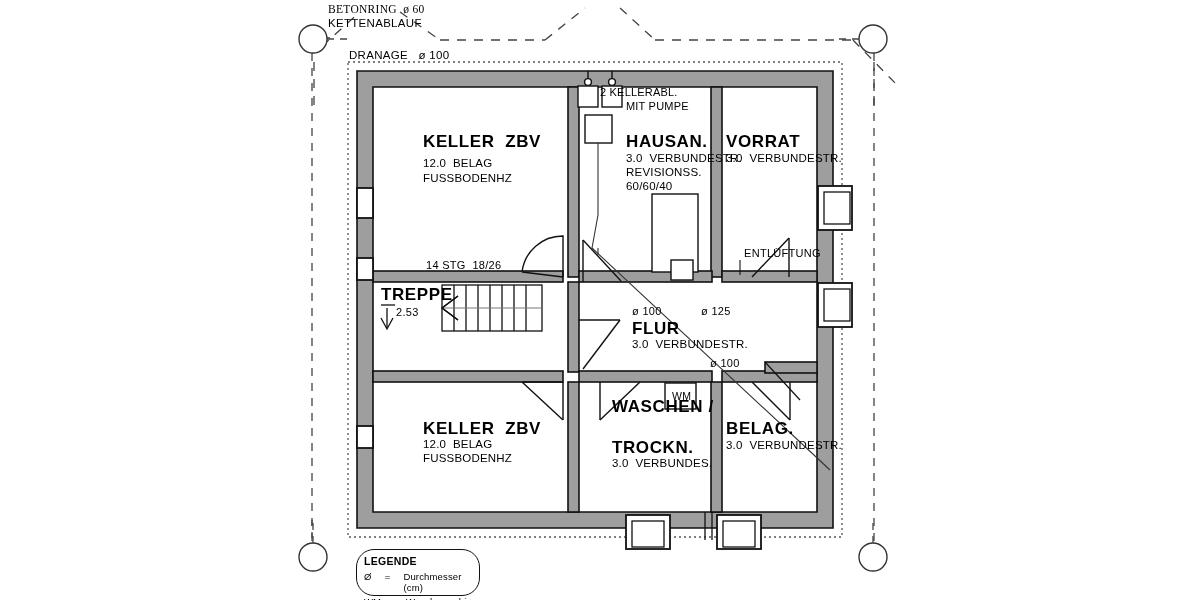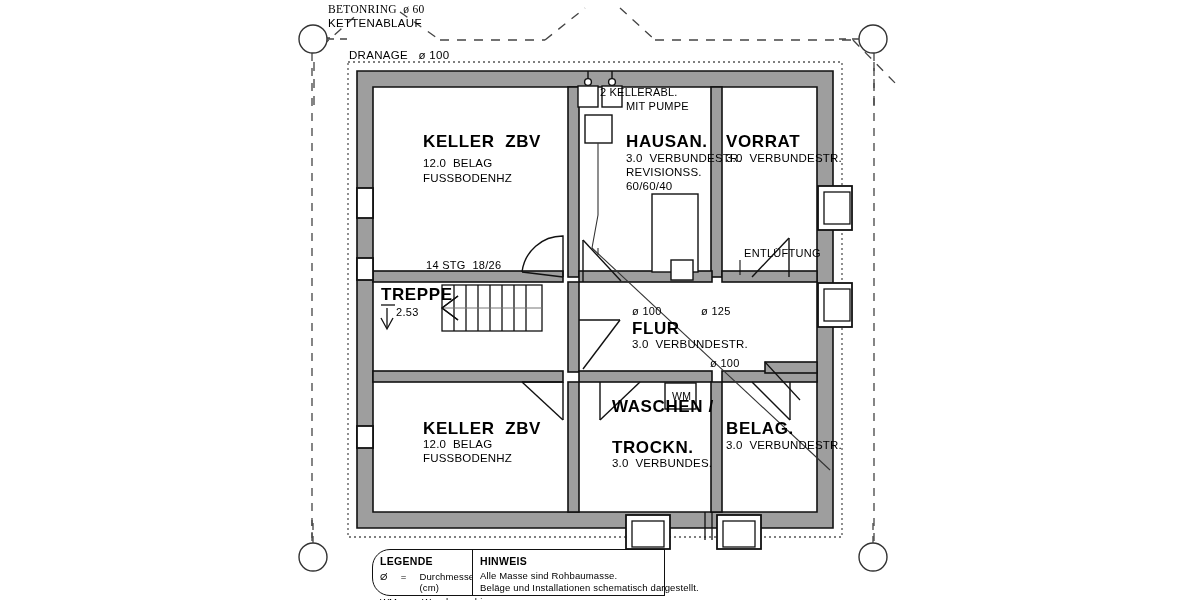--- a/index.html
+++ b/index.html
@@ -69,21 +69,21 @@
   .box-line {
     font-size: 9.5px;
     letter-spacing: 0.15px;
   }
   .legend-box, .hinweis-box {
     position: absolute;
     background: #fff;
     border: 1.4px solid #111;
     box-sizing: border-box;
   }
-  .legend-box { left: 372px; top: 549px; width: 124px; height: 47px; border-radius: 18px; }
+  .legend-box { left: 356px; top: 549px; width: 124px; height: 47px; border-radius: 18px; }
   .hinweis-box { left: 472px; top: 549px; width: 193px; height: 47px; }
   .lg-row { display: flex; }
   .lg-c1 { width: 22px; }
   .lg-c2 { width: 20px; }
 </style>
 </head>
 <body>
 
 <div id="plan-root">
 
@@ -310,19 +310,14 @@
         <span class="box-line">Durchmesser (cm)</span>
       </div>
       <div class="lg-row">
         <span class="box-line lg-c1">WM</span>
         <span class="box-line lg-c2">=</span>
         <span class="box-line">Waschmaschine</span>
       </div>
     </div>
   </div>
 
-  <div class="hinweis-box">
-    <div class="lbl box-title" style="left:7px; top:5px; position:absolute;">HINWEIS</div>
-    <div class="lbl box-line" style="left:7px; top:21px; position:absolute;">Alle Masse sind Rohbaumasse.</div>
-    <div class="lbl box-line" style="left:7px; top:33px; position:absolute;">Beläge und Installationen schematisch dargestellt.</div>
-  </div>
 
 </div>
 
 </body></html>

